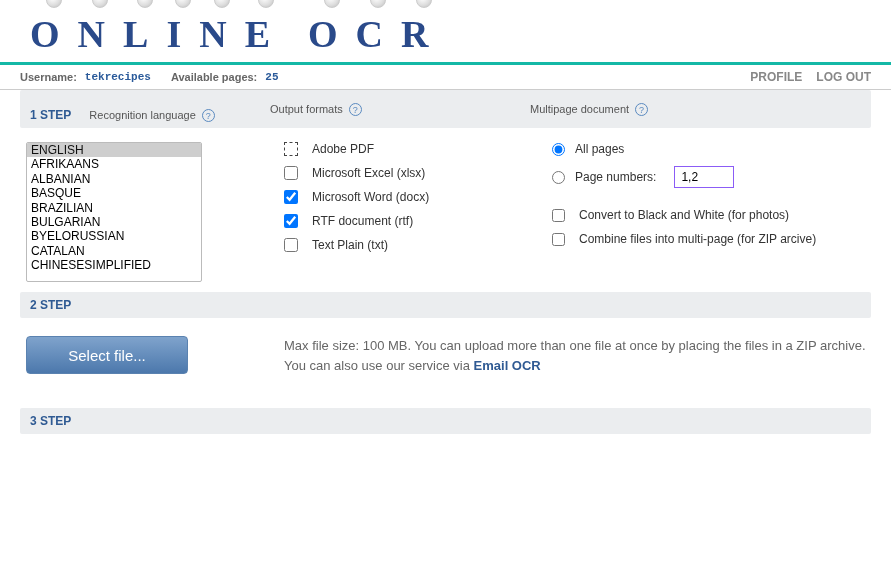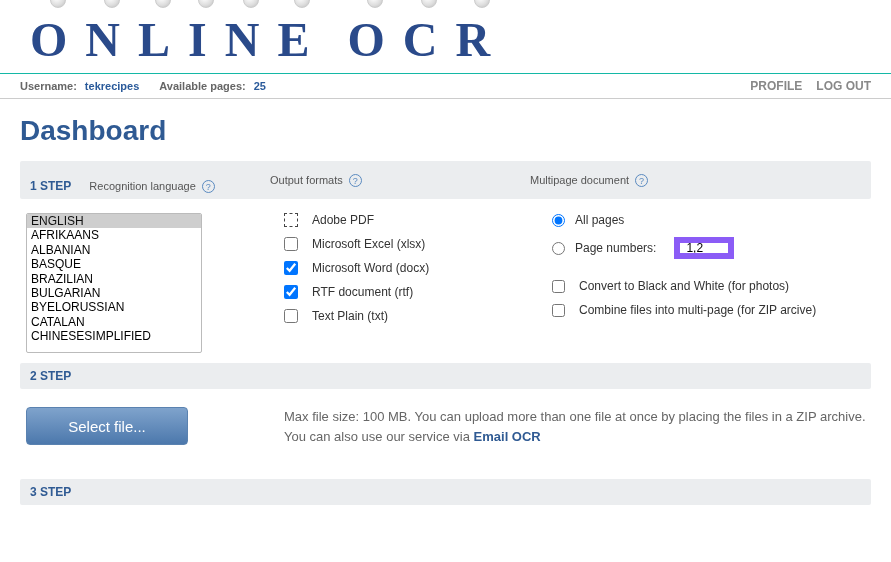--- a/index.html
+++ b/index.html
@@ -7,21 +7,21 @@
     font-family: Verdana, Arial, sans-serif;
     font-size: 12px;
     color: #333;
     background: #fff;
     width: 891px;
   }
   .container { padding: 0 20px; }
   .logo {
     padding: 12px 0 6px 30px;
     font-family: Georgia, 'Times New Roman', serif;
-    font-size: 48px;
+    font-size: 38px;
     font-weight: bold;
     color: #2a4a8a;
     letter-spacing: 18px;
   }
   .logo .sp { display:inline-block; width:20px; }
   .logo span.ch {
     display:inline-block;
     position:relative;
     transform: translateY(0);
   }
@@ -29,30 +29,30 @@
     content:"";
     position:absolute;
     top:-20px; left:50%;
     width:14px; height:14px;
     border-radius:50%;
     background: radial-gradient(circle at 40% 35%, #fff, #ddd 60%, #bbb);
     transform: translateX(-50%);
     border:1px solid #ccc;
   }
   .topbar {
-    border-top: 1px solid #14b8a6;
+    border-top: 3px solid #14b8a6;
     border-bottom: 1px solid #ccc;
     padding: 5px 20px;
     display: flex;
     align-items: center;
     font-size: 11px;
     color: #555;
   }
   .topbar .lbl { font-weight: bold; color:#666; }
-  .topbar .val { color: #2a5a9a; font-weight: bold; margin-left: 8px; margin-right: 20px; }
+  .topbar .val { color: #2a5a9a; font-weight: bold; margin-left: 8px; margin-right: 20px; font-family: Liberation Mono, monospace; }
   .topbar .spacer { flex: 1; }
   .topbar a {
     color: #888;
     font-weight: bold;
     text-decoration: none;
     margin-left: 14px;
     font-size: 12px;
   }
   h1.dashboard {
     color: #2f5a93;
@@ -133,21 +133,21 @@
   .radio-row {
     display:flex; align-items:center;
     margin-bottom:10px;
     font-size:12px;
   }
   .radio-row input[type=radio] { margin-right:10px; cursor:pointer; }
   .pagenum-row { display:flex; align-items:center; margin-bottom:20px; }
   .pagenum-row input[type=text] {
     width:60px; height:22px;
     margin-left:18px;
-    border:6px solid #8b5cf6;
+    border:1px solid #8b5cf6;
     padding:2px 6px;
     font-size:12px;
   }
   .chk-row {
     display:flex; align-items:center;
     margin-bottom:10px;
     font-size:12px;
   }
   .chk-row input[type=checkbox] { margin-right:14px; cursor:pointer; }
 
@@ -197,21 +197,20 @@
   <span class="val">tekrecipes</span>
   <span class="lbl">Available pages:</span>
   <span class="val">25</span>
   <span class="spacer"></span>
   <a href="#">PROFILE</a>
   <a href="#">LOG OUT</a>
 </div>
 
 <div class="container">
 
-  <h1 class="dashboard">Dashboard</h1>
 
   <div class="stepbar">
     <div class="colA">
       <span class="stepnum">1 STEP</span>
       <span class="col-label">Recognition language</span>
       <span class="help-icon">?</span>
     </div>
     <div class="colB">
       <span class="col-label">Output formats</span>
       <span class="help-icon">?</span>

